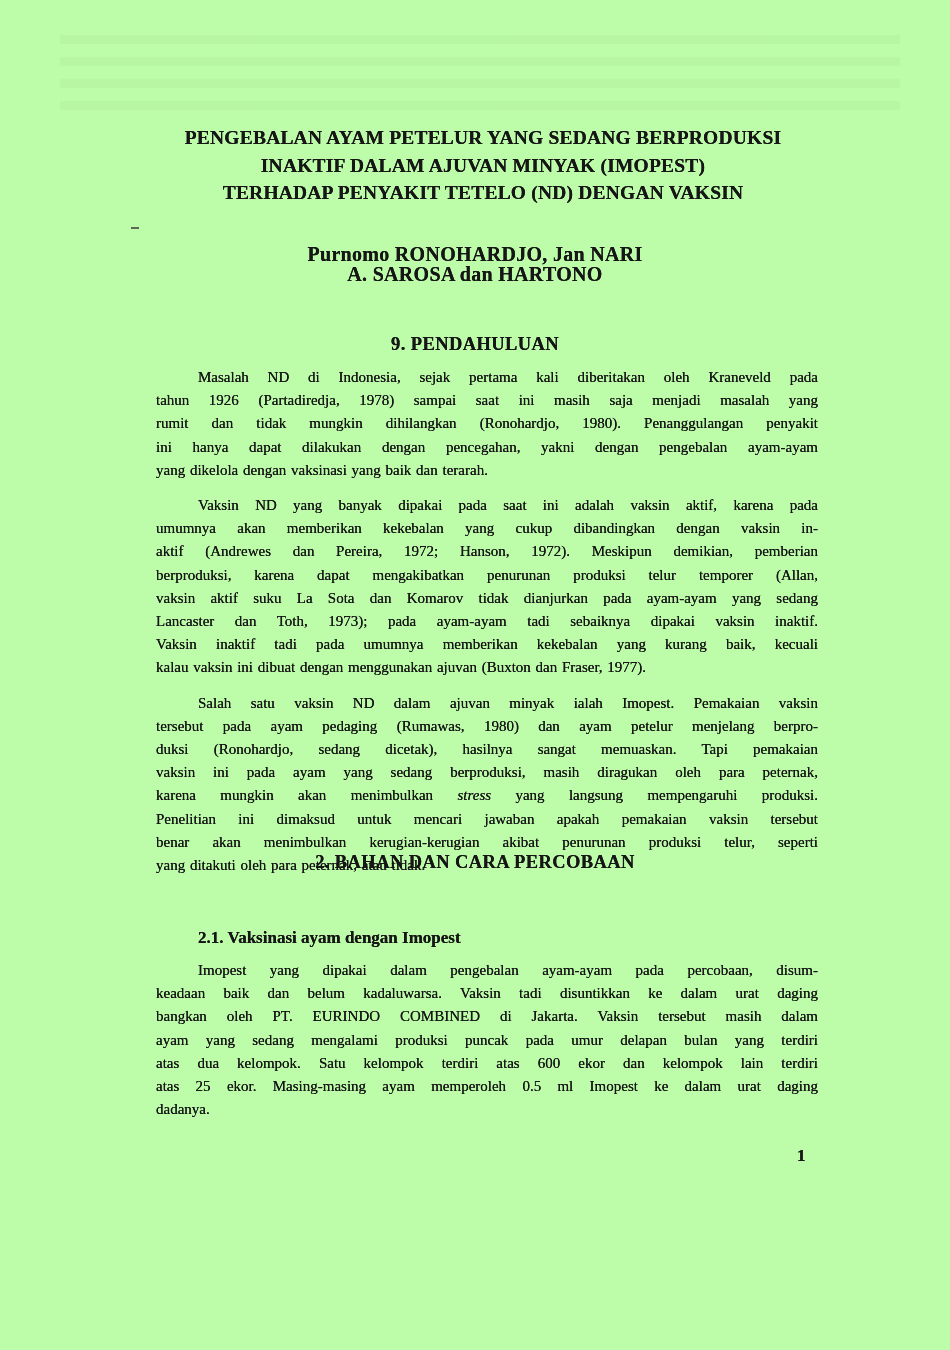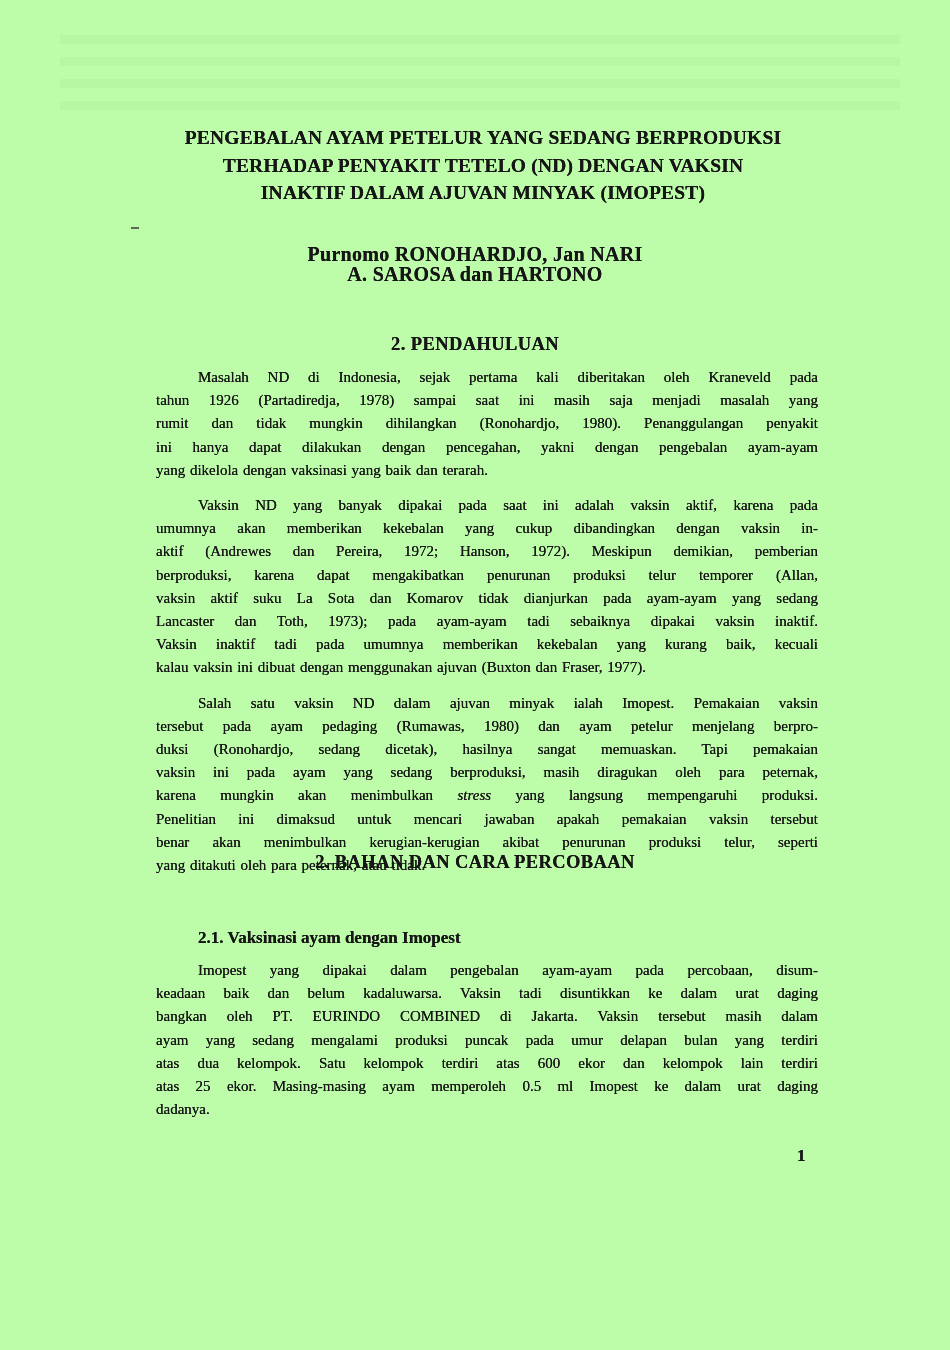--- a/index.html
+++ b/index.html
@@ -121,30 +121,30 @@
 </head>
 <body>
 
 <div class="page">
 
   <div class="ghost-texture"></div>
   <div class="stray-mark"></div>
 
   <header class="title-block">
     <div>PENGEBALAN AYAM PETELUR YANG SEDANG BERPRODUKSI</div>
+    <div>INAKTIF DALAM AJUVAN MINYAK (IMOPEST)</div>
     <div>TERHADAP PENYAKIT TETELO (ND) DENGAN VAKSIN</div>
-    <div>INAKTIF DALAM AJUVAN MINYAK (IMOPEST)</div>
   </header>
 
   <div class="authors-block">
     <div>Purnomo RONOHARDJO, Jan NARI</div>
     <div>A. SAROSA dan HARTONO</div>
   </div>
 
-  <h2 class="section-heading s1">2. PENDAHULUAN</h2>
+  <h2 class="section-heading s1">9. PENDAHULUAN</h2>
 
   <div class="body-block b1">
       <div class="paragraph">
         <div class="text-line first">Masalah ND di Indonesia, sejak pertama kali diberitakan oleh Kraneveld pada</div>
         <div class="text-line">tahun 1926 (Partadiredja, 1978) sampai saat ini masih saja menjadi masalah yang</div>
         <div class="text-line">rumit dan tidak mungkin dihilangkan (Ronohardjo, 1980). Penanggulangan penyakit</div>
         <div class="text-line">ini hanya dapat dilakukan dengan pencegahan, yakni dengan pengebalan ayam-ayam</div>
         <div class="text-line last">yang dikelola dengan vaksinasi yang baik dan terarah.</div>
       </div>
       <div class="paragraph">

